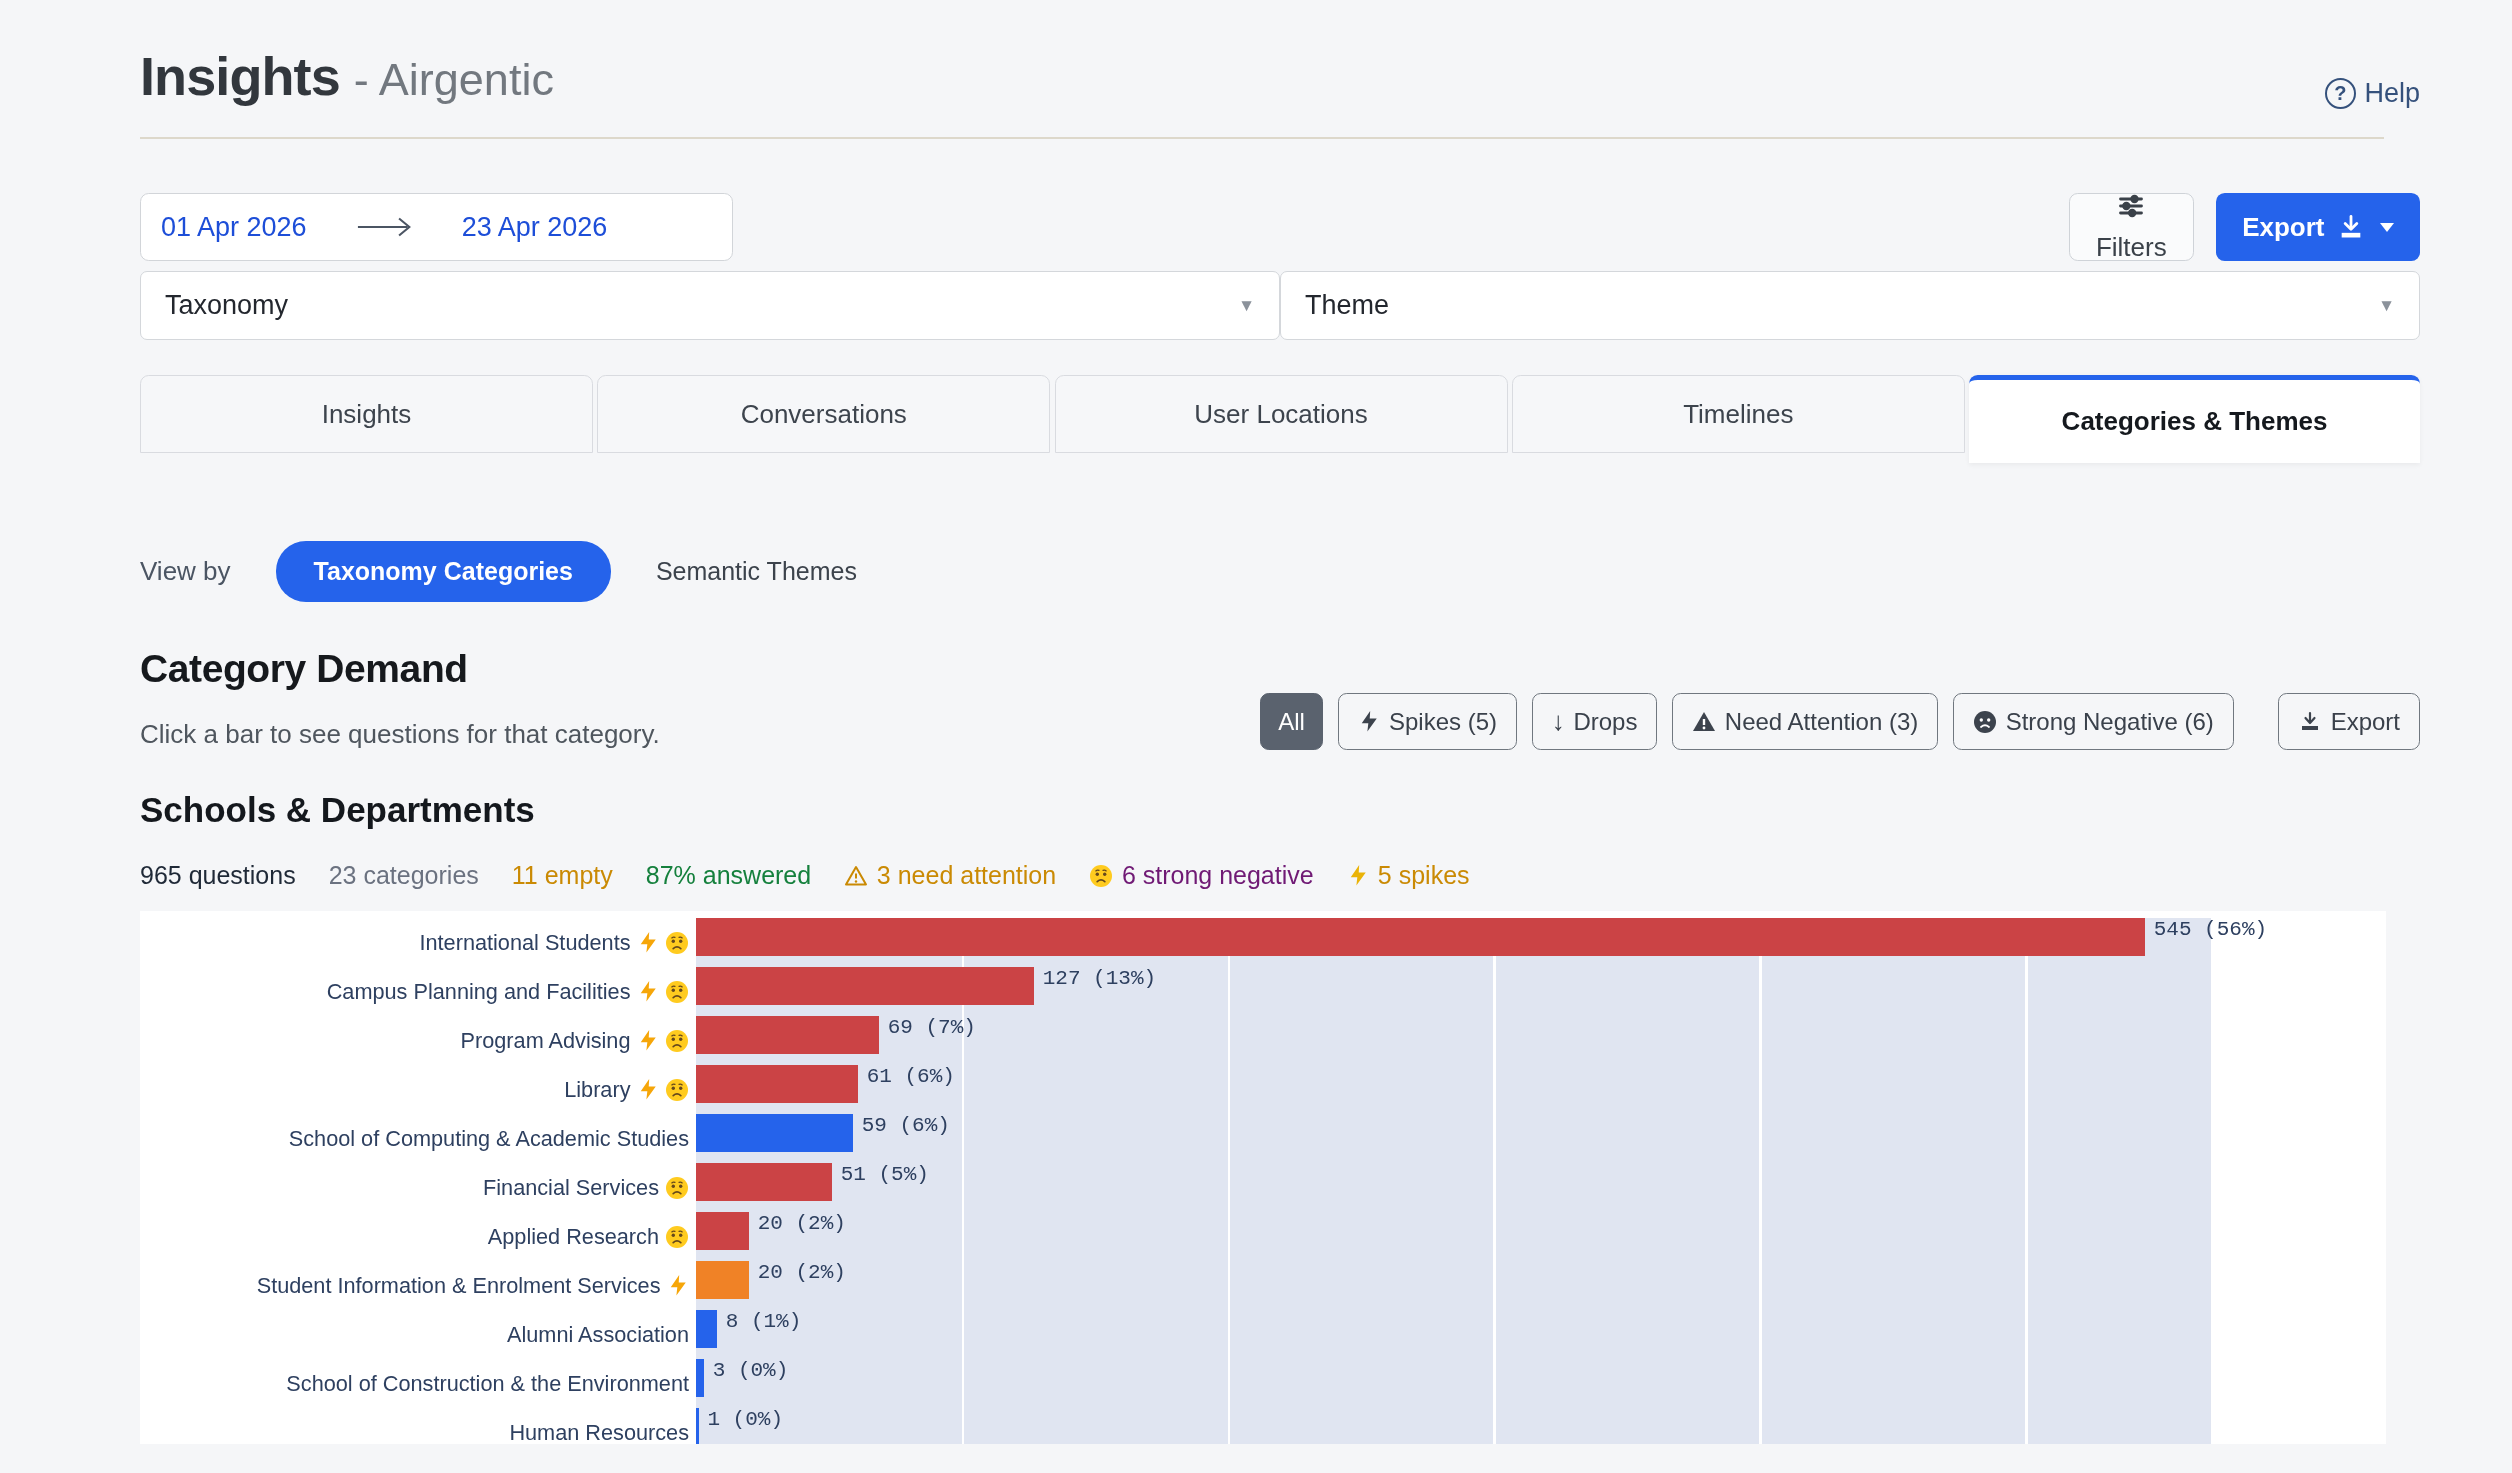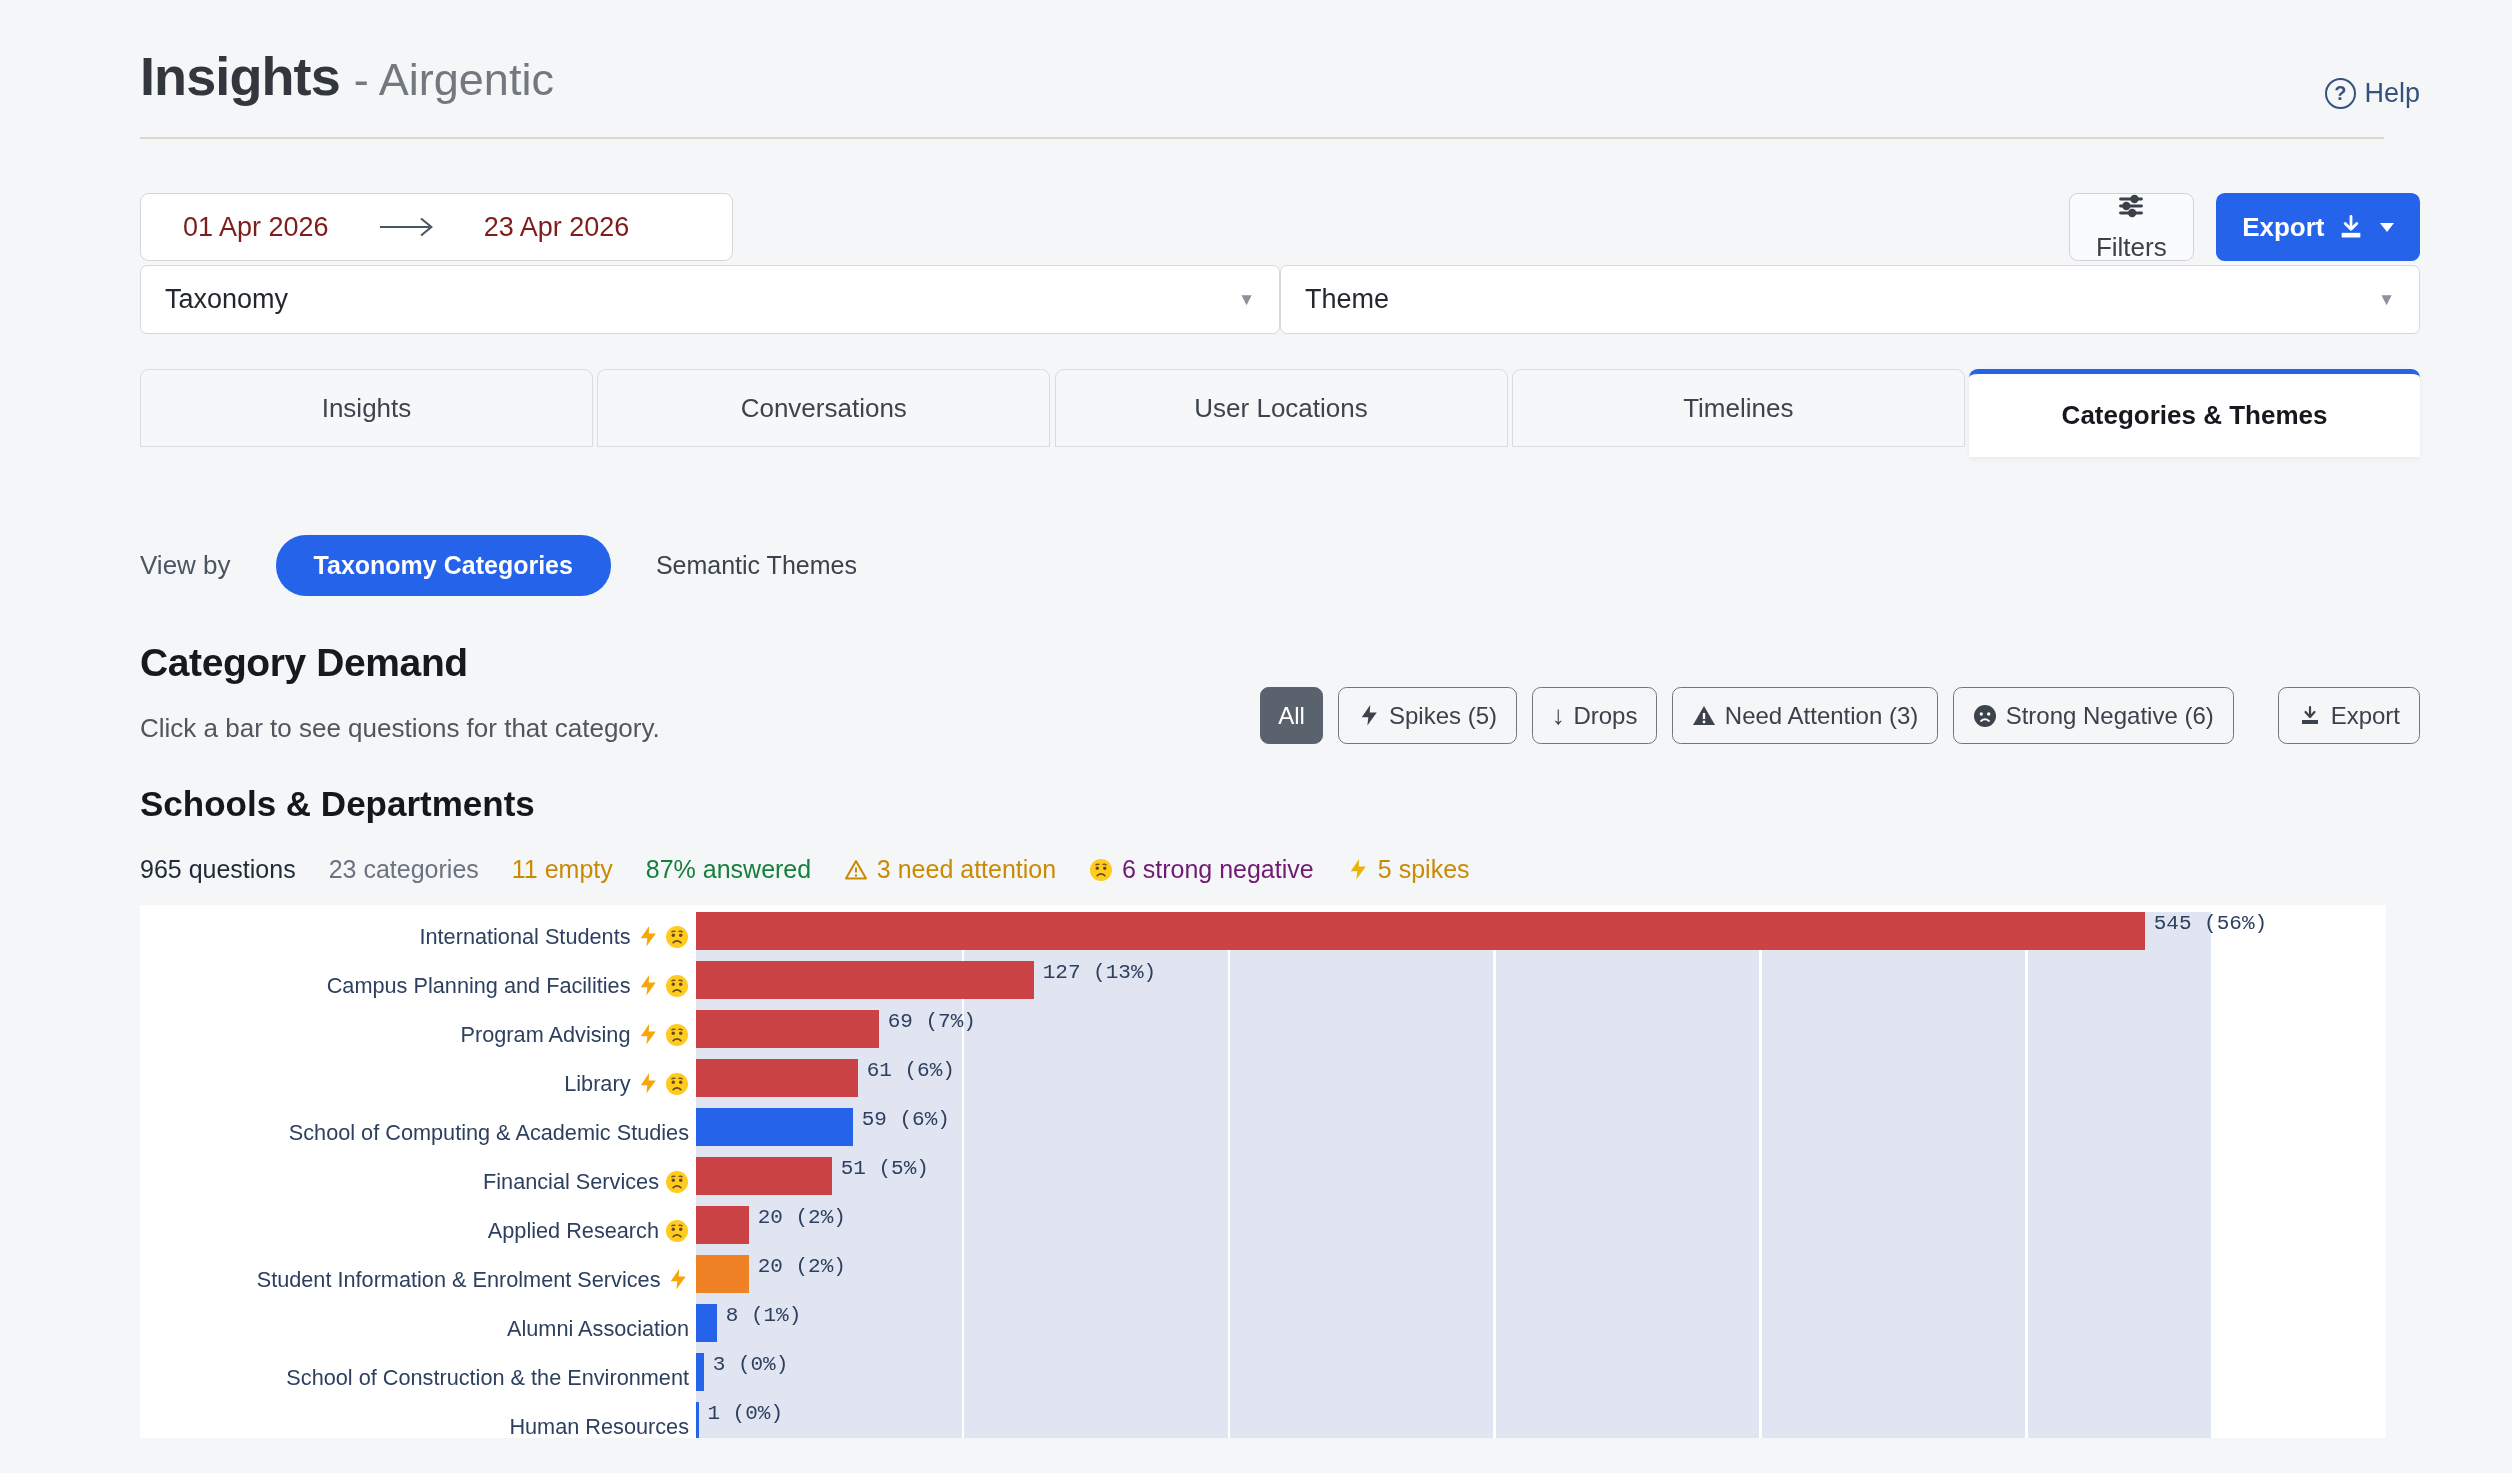--- a/index.html
+++ b/index.html
@@ -17,30 +17,30 @@
   .page-title { font-size:54px; font-weight:700; color:#32373d; letter-spacing:-0.9px; }
   .page-subtitle { font-size:45px; font-weight:400; color:#72787f; }
   .help-link { display:flex; align-items:center; gap:8.7px; margin-top:33px; color:#35517c; font-size:27px; cursor:pointer; }
   .help-circle { width:31px; height:31px; border:2.6px solid #35517c; border-radius:50%;
     display:flex; align-items:center; justify-content:center; font-size:20px; font-weight:700; }
   .header-divider { margin-top:28px; width:2244px; border:none; border-top:2.6px solid #ddd8cb; }
 
   
   .toolbar { margin-top:54px; display:flex; justify-content:space-between; align-items:center; }
   .date-range { display:flex; align-items:center; gap:49px; background:#fff; border:1.7px solid #d2d5d9;
-    border-radius:8.7px; height:68px; padding:0 42px; font-size:27px; color:#7f1d1d; min-width:593px; }
+    border-radius:8.7px; height:68px; padding:0 20px; font-size:27px; color:#1d4ed8; min-width:593px; }
   .toolbar-right { display:flex; gap:22.5px; }
   .btn { display:flex; align-items:center; justify-content:center; gap:12px; height:68px;
     border-radius:8.7px; font-size:26px; cursor:pointer; }
   .btn-filters { background:#fafbfc; border:1.7px solid #cfd3d8; color:#3a4149; padding:0 26px;flex-direction:column; }
   .btn-export { background:#2563eb; color:#fff; padding:0 26px; font-weight:600; min-width:189px; }
   .caret-down-white { width:0; height:0; border-left:7.8px solid transparent; border-right:7.8px solid transparent; border-top:9.5px solid #fff; margin-left:3.5px; }
 
   
-  .selectors { margin-top:4px; display:flex; }
+  .selectors { margin-top:10px; display:flex; }
   .select-box { flex:1; background:#fff; border:1.7px solid #d4d7db; border-radius:7px; height:69px;
     display:flex; align-items:center; justify-content:space-between; padding:0 24px; font-size:27px; color:#23272e; cursor:pointer; }
   .select-caret { color:#8b929b; font-size:17.3px; }
 
   
   .tabs { margin-top:35px; display:flex; gap:4.3px; align-items:flex-start; height:88px; }
   .tab { flex:1; height:78px; background:#f6f7f9; border:1.7px solid #d9dbe0; border-radius:8.7px 8.7px 0 0;
     display:flex; align-items:center; justify-content:center; font-size:26px; color:#3d444d; cursor:pointer; }
   .tab.active { background:#fff; border:none; border-top:5.2px solid #2563eb; height:88px;
     font-weight:700; color:#15191e; box-shadow:0 1.7px 5.2px rgba(0,0,0,0.05); }

